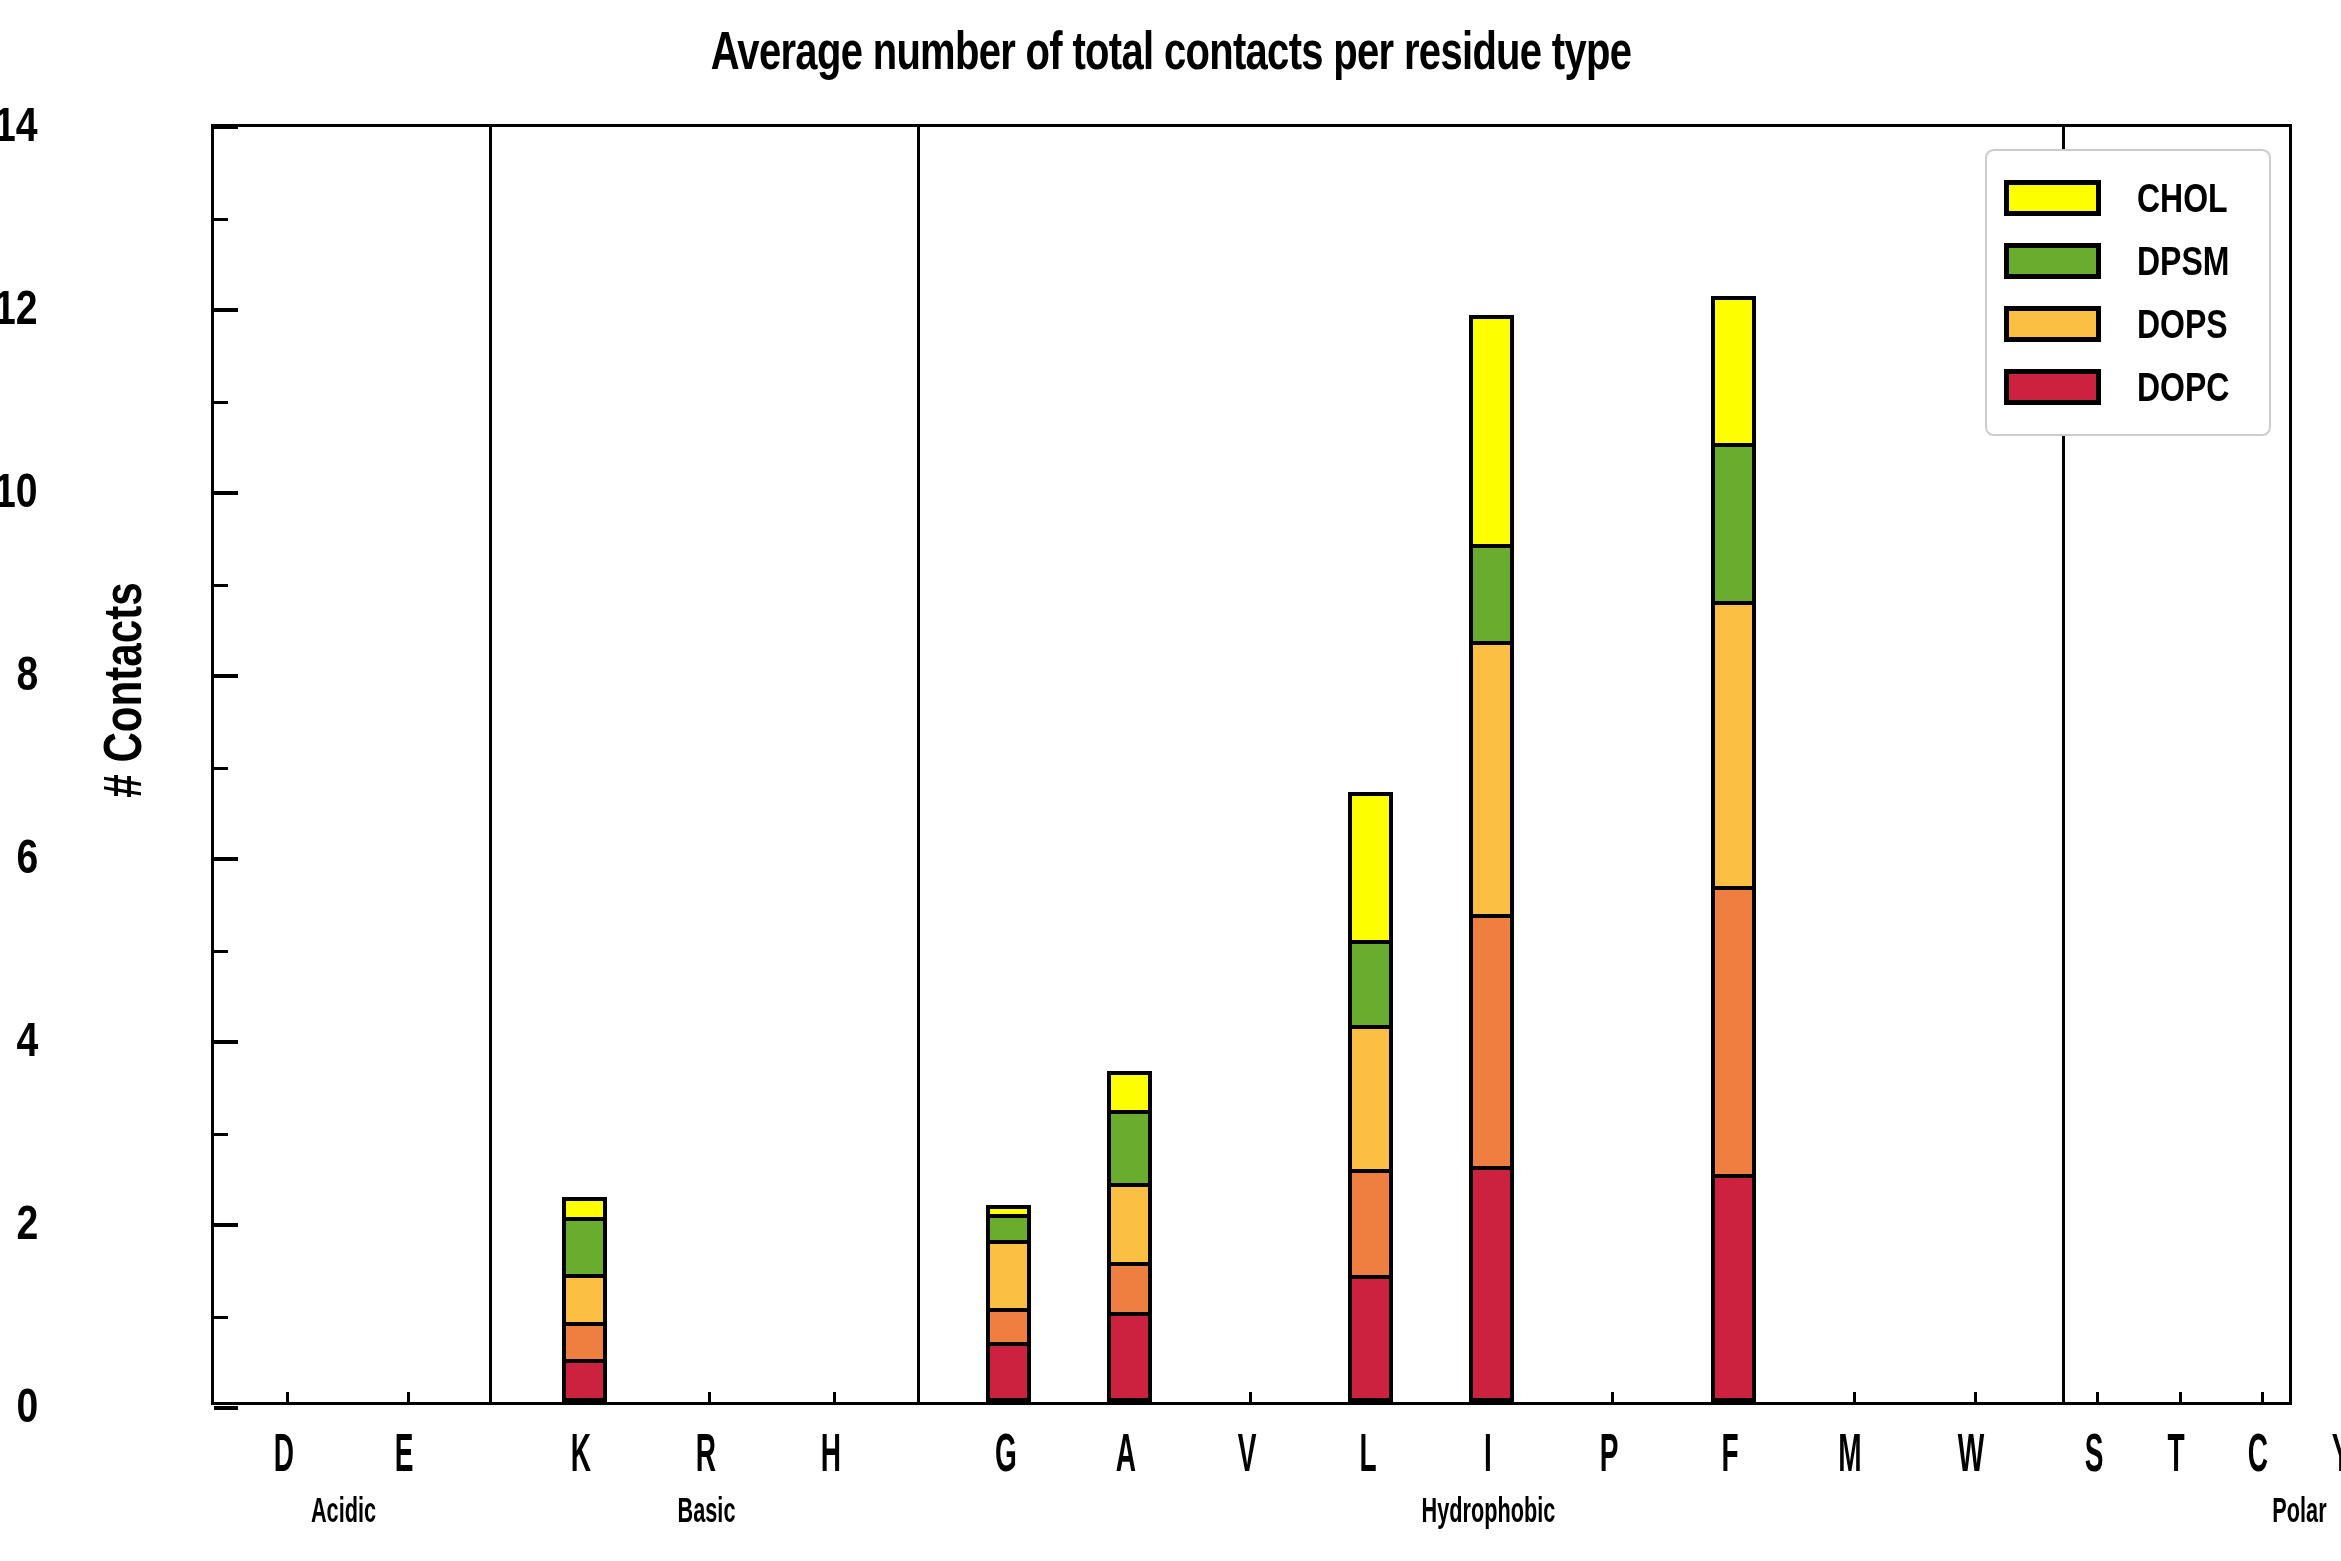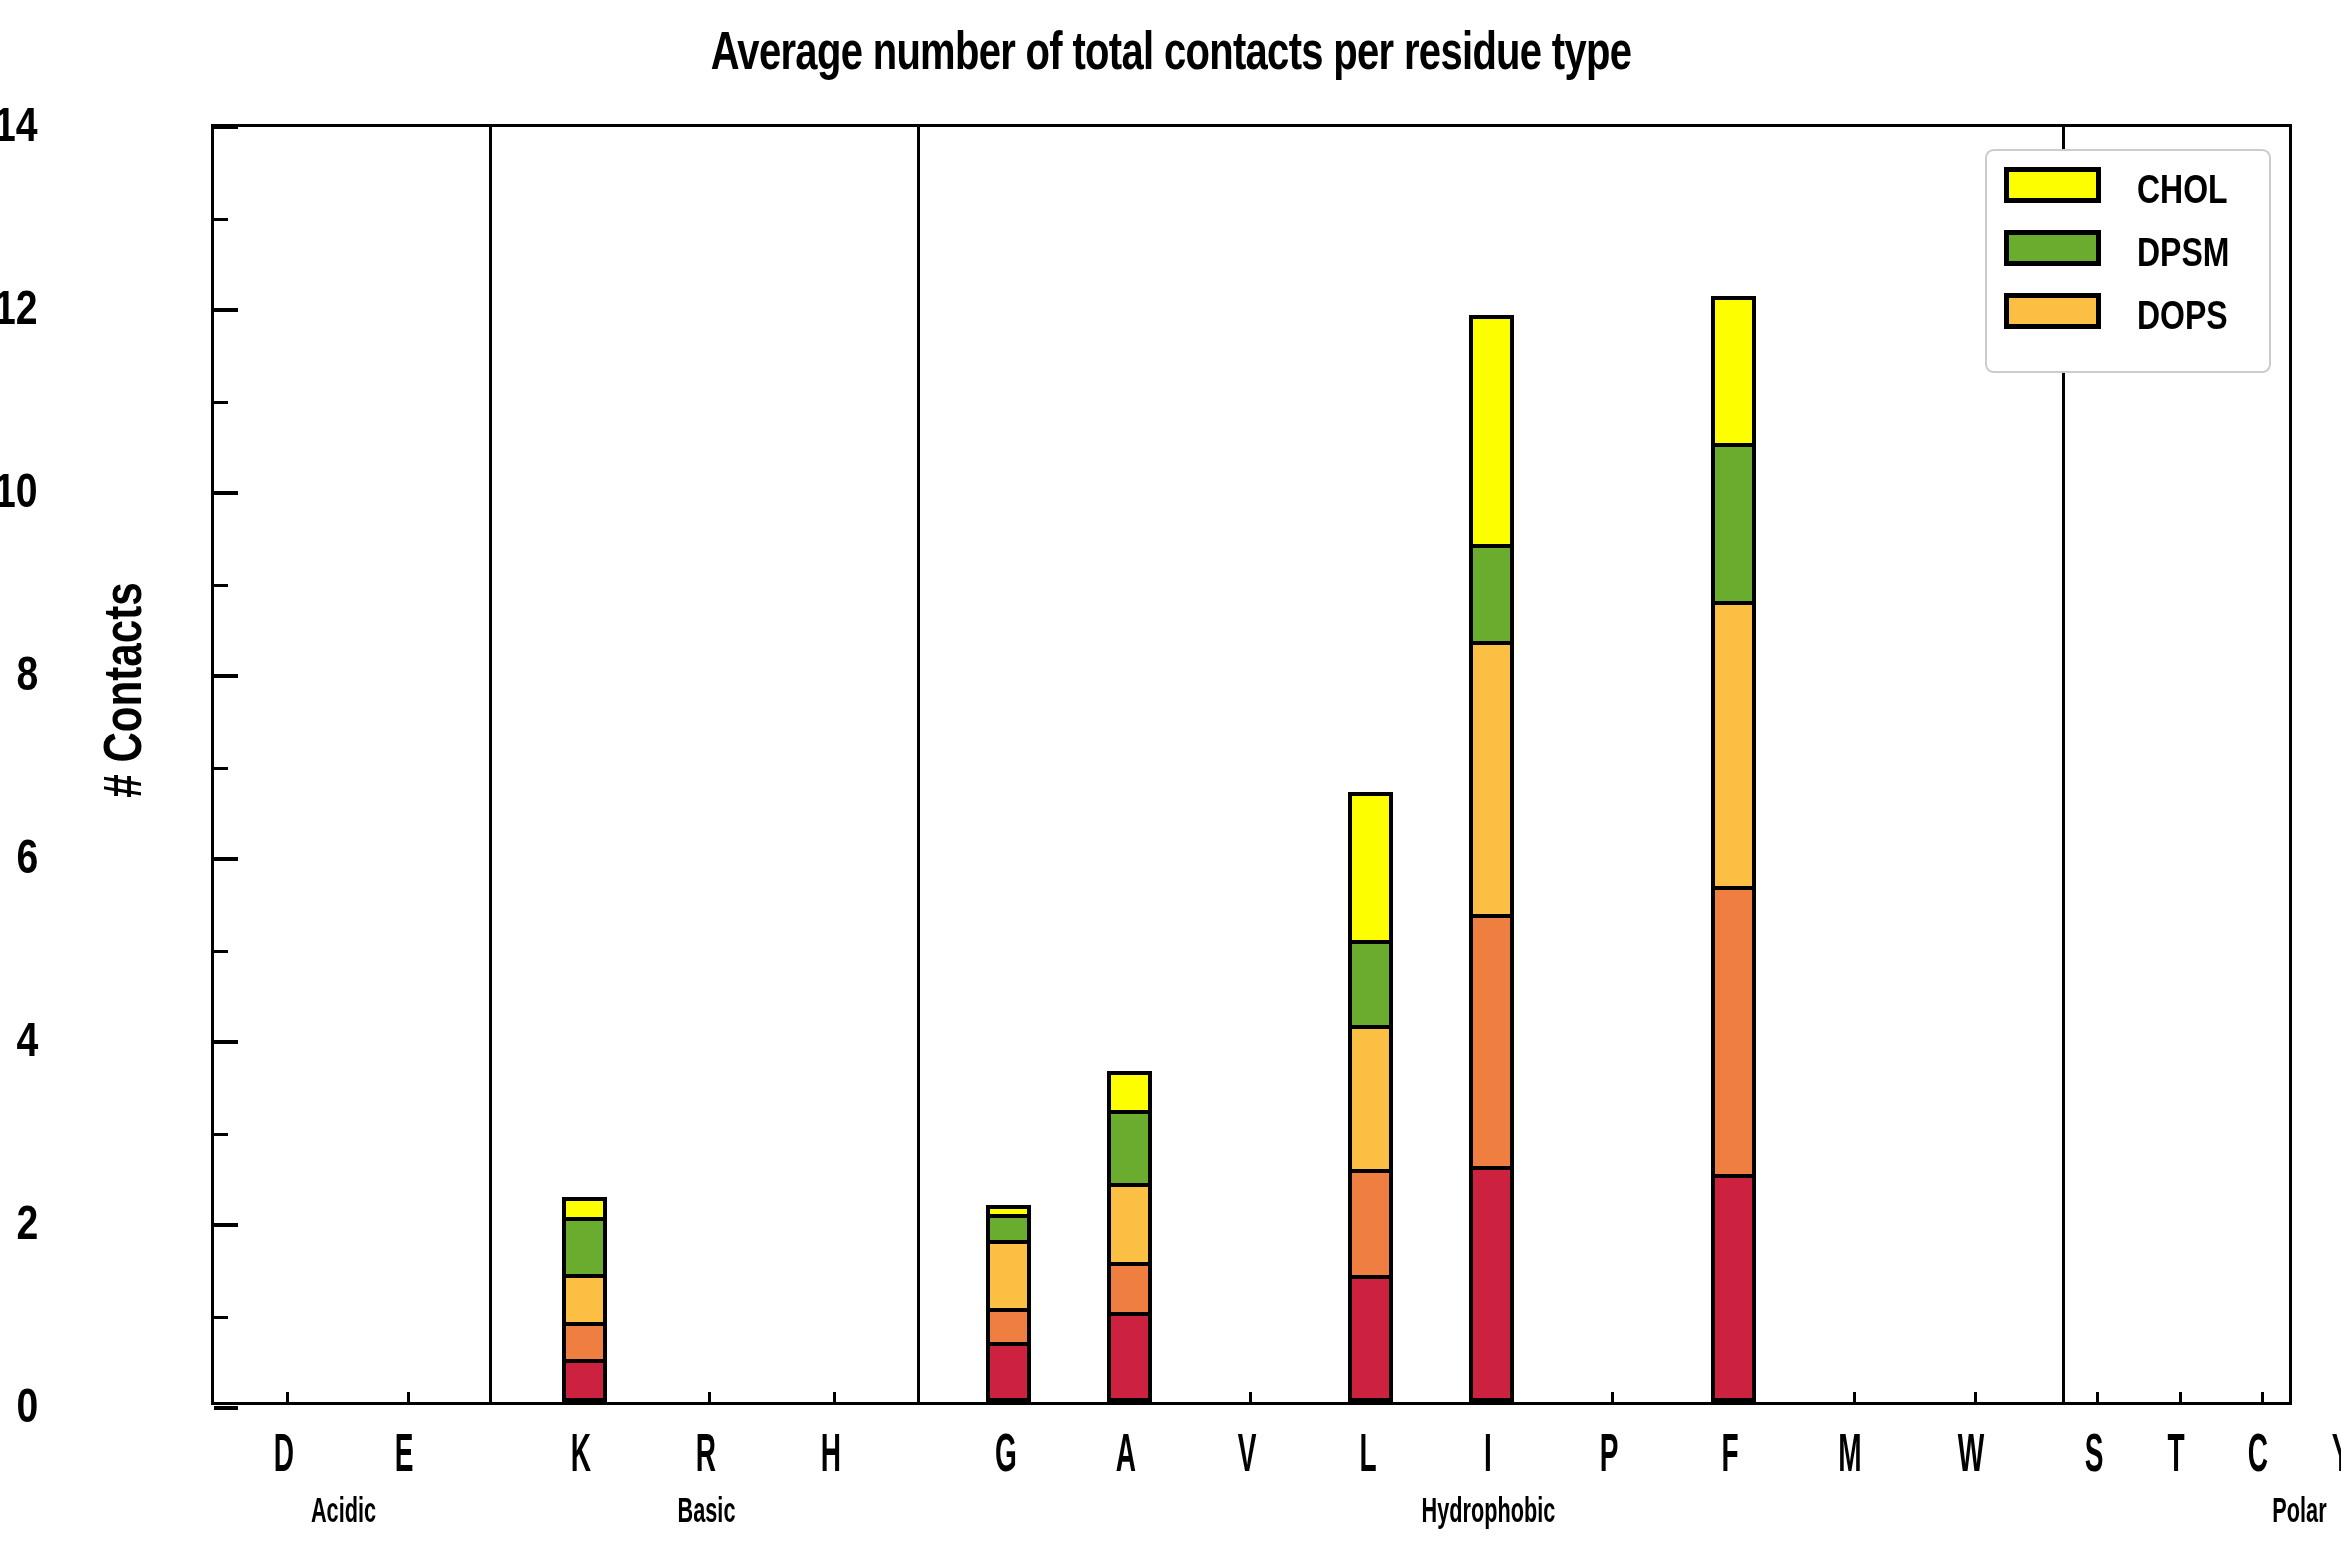--- a/index.html
+++ b/index.html
@@ -110,21 +110,21 @@
     position:absolute;
     left:1985px;
     top:149px;
     width:286px;
     padding:15.6px 14px 15.6px 17.3px;
     border:2.6px solid #cccccc;
     border-radius:8.7px;
     background:#fff;
     box-sizing:border-box;
   }
-  .legend-row{display:flex;align-items:flex-start;height:63px;}
+  .legend-row{display:flex;align-items:center;height:63px;}
   .legend-swatch{
     width:97px;height:36px;border:5.2px solid #000;box-sizing:border-box;
     flex:0 0 auto;
   }
   .legend-text{
     margin-left:36px;
     font-weight:bold;
     font-size:40px;
     color:#000;
     white-space:nowrap;
@@ -274,16 +274,20 @@
         <div class="legend-text">CHOL</div>
       </div>
       <div class="legend-row">
         <div class="legend-swatch" style="background: rgb(106, 172, 46);"></div>
         <div class="legend-text">DPSM</div>
       </div>
       <div class="legend-row">
         <div class="legend-swatch" style="background: rgb(251, 192, 67);"></div>
         <div class="legend-text">DOPS</div>
       </div>
+      <div class="legend-row">
+        <div class="legend-swatch" style="background: rgb(204, 34, 64);"></div>
+        <div class="legend-text">DOPC</div>
+      </div>
     </div>
 
 </div>
 
 
 </body></html>

